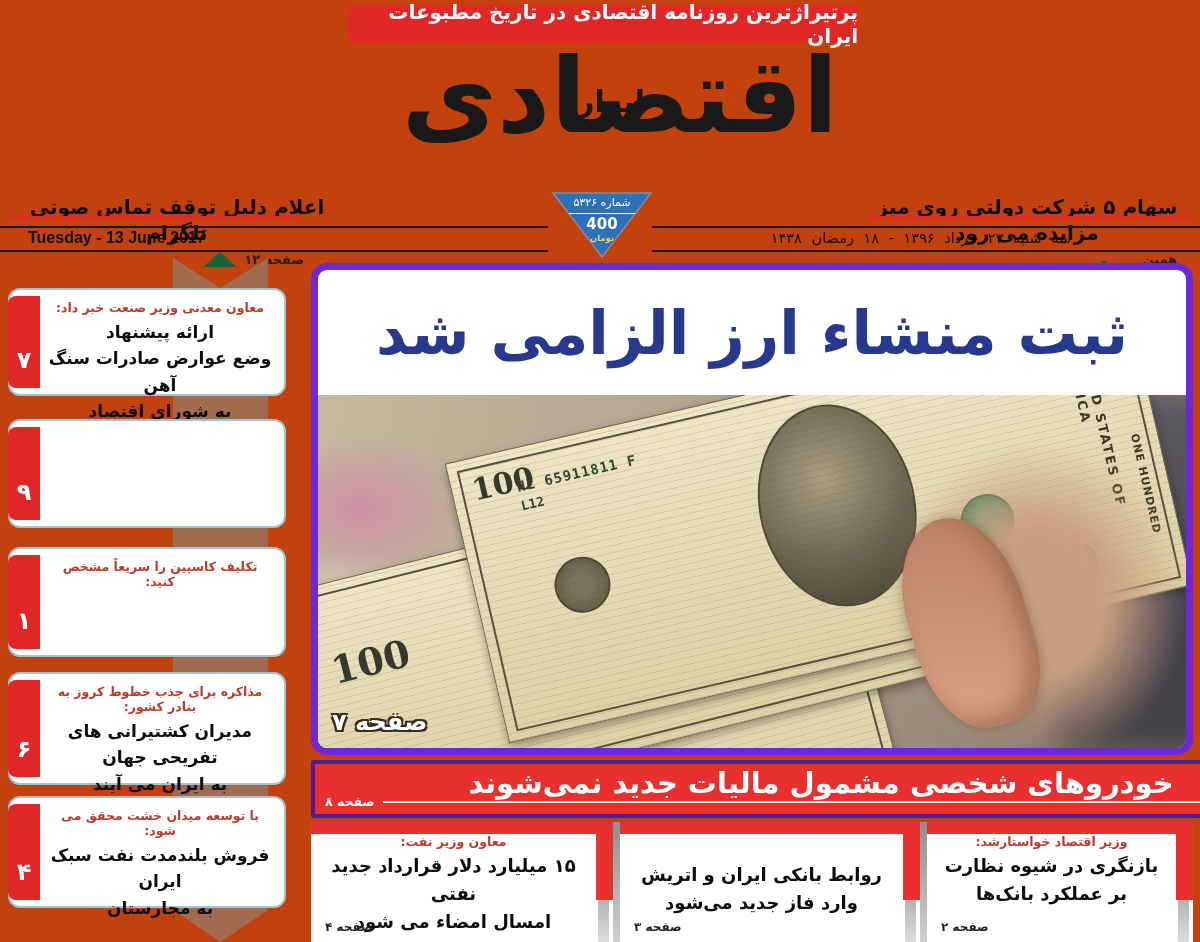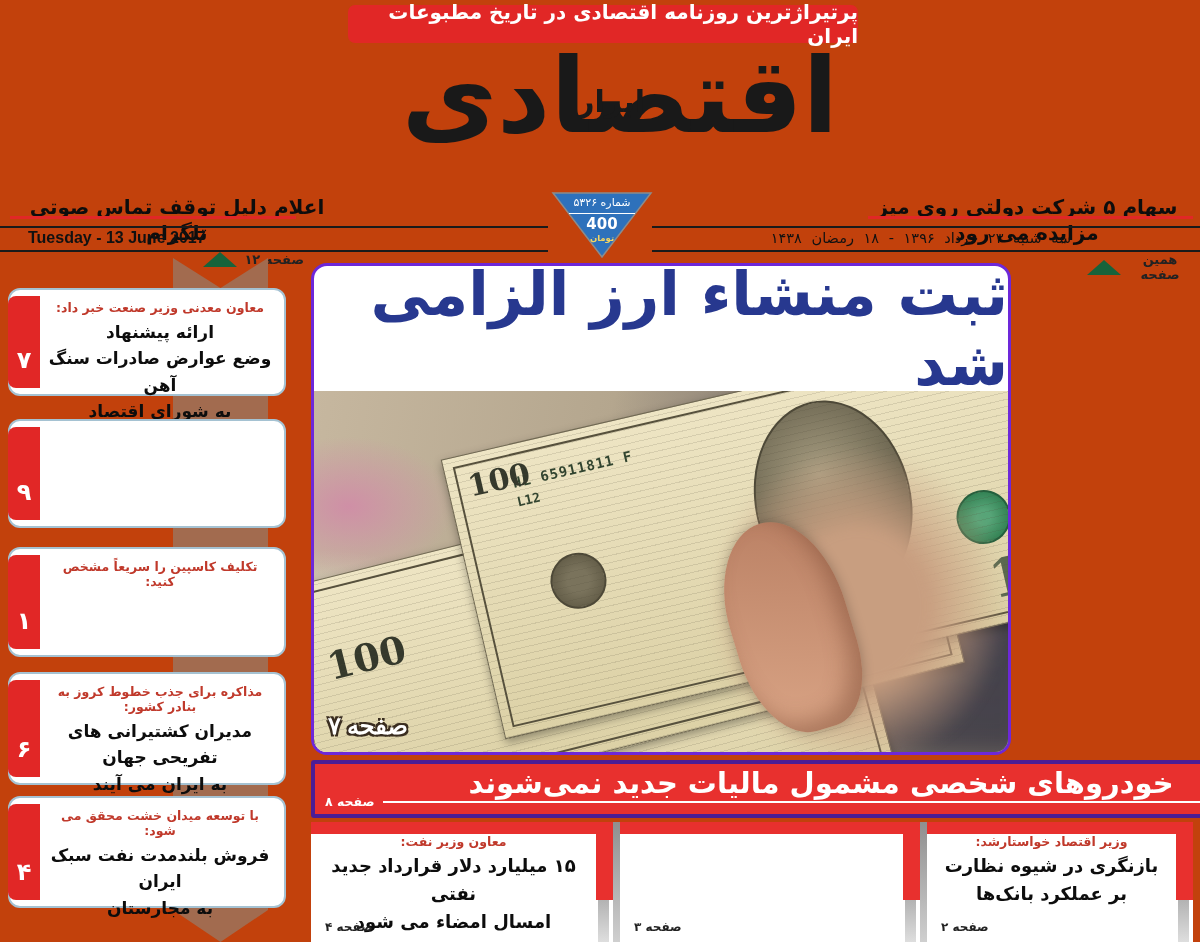--- a/index.html
+++ b/index.html
@@ -56,22 +56,22 @@
     position:absolute;left:-2px;top:6px;bottom:6px;width:32px;background:#e12726;
     border-radius:8px 0 0 8px;display:flex;align-items:flex-end;justify-content:center;
     color:#fff;font-weight:bold;font-size:24px;padding-bottom:14px;box-sizing:border-box;
   }
   .card .c-body{margin:0 12px 0 38px;text-align:center;padding-top:10px;}
   .kicker{color:#c0392b;font-size:12.5px;font-weight:bold;direction:rtl;}
   .card .c-title{font-size:17px;font-weight:bold;color:#0d0d0d;line-height:1.55;white-space:pre-line;margin-top:4px;}
 
   
   .lead{
-    left:311px;top:263px;width:700px;height:492px;background:#fff;
-    border:3px solid #6d28d9;border-radius:16px;box-sizing:border-box;overflow:hidden;
+    left:311px;top:263px;width:882px;height:492px;background:#fff;
+    border:7px solid #6d28d9;border-radius:16px;box-sizing:border-box;overflow:hidden;
   }
   .lead-headline{
     height:125px;display:flex;align-items:center;justify-content:center;
     color:#27388f;font-size:60px;font-weight:bold;direction:rtl;
   }
   .photo{position:absolute;left:0;right:0;top:125px;bottom:0;overflow:hidden;
     background:
       radial-gradient(150px 100px at 5% 32%, #cf8fa6 0%, rgba(207,143,166,0) 70%),
       radial-gradient(220px 170px at 2% 78%, #e9e4da 0%, rgba(233,228,218,0) 72%),
       radial-gradient(280px 220px at 86% 18%, #6d6a70 0%, rgba(109,106,112,0) 75%),
@@ -110,21 +110,21 @@
   .b2 .b-100.l{position:absolute;left:42px;top:64px;font-size:38px;}
   .b3 .b-100.l{position:absolute;left:52px;top:72px;font-size:38px;}
   .hand-blob{position:absolute;right:-50px;bottom:-70px;width:400px;height:430px;z-index:5;
     background:radial-gradient(closest-side,#c89e80 35%, rgba(200,158,128,0) 75%);filter:blur(6px);}
   .thumb{position:absolute;right:158px;bottom:18px;width:118px;height:215px;z-index:6;
     background:linear-gradient(20deg,#dba687,#b97f63);
     border-radius:60% 60% 45% 55% / 52% 55% 42% 50%;transform:rotate(-17deg);
     box-shadow:inset -10px -12px 22px rgba(115,66,45,.45), 0 0 12px rgba(0,0,0,.25);}
   .page7{position:absolute;left:14px;bottom:12px;z-index:7;color:#fff;font-weight:bold;
     font-size:24px;direction:rtl;
-    text-shadow:2px 2px 0 #3a2d20,-2px 2px 0 #3a2d20,2px -2px 0 #3a2d20,-2px -2px 0 #3a2d20;font-family:Liberation Serif, serif;}
+    text-shadow:2px 2px 0 #3a2d20,-2px 2px 0 #3a2d20,2px -2px 0 #3a2d20,-2px -2px 0 #3a2d20;}
 
   
   .tax{left:311px;top:760px;width:1020px;height:58px;background:#e8302e;border-radius:3px;
     box-sizing:border-box;border:4px solid #4c1d95;}
   .tax-h{position:absolute;top:2px;left:0;width:100%;text-align:center;color:#fff;
     font-size:29px;font-weight:bold;direction:rtl;}
   .tax-row{position:absolute;left:10px;right:14px;bottom:5px;display:flex;align-items:center;gap:8px;}
   .tax-page{color:#fff;font-size:12.5px;font-weight:bold;direction:rtl;white-space:nowrap;}
   .tax-line{flex:1;height:2px;background:#fff;}
 
@@ -278,20 +278,22 @@
       <div class="b-page">صفحه ۴</div>
     </div>
   </div>
   <div class="abs vshadow" style="left:613px;"></div>
 
   <div class="abs bbox" style="left:620px;width:300px;">
     <div class="redtop"></div>
     <div class="redtab"></div>
     <div class="graytab"></div>
     <div class="bcontent" style="padding-top:24px;">
+      <div class="b-title">روابط بانکی ایران و اتریش
+وارد فاز جدید می‌شود</div>
       <div class="b-page">صفحه ۳</div>
     </div>
   </div>
   <div class="abs vshadow" style="left:920px;"></div>
 
   <div class="abs bbox" style="left:927px;width:266px;">
     <div class="redtop"></div>
     <div class="redtab"></div>
     <div class="graytab"></div>
     <div class="bcontent">

